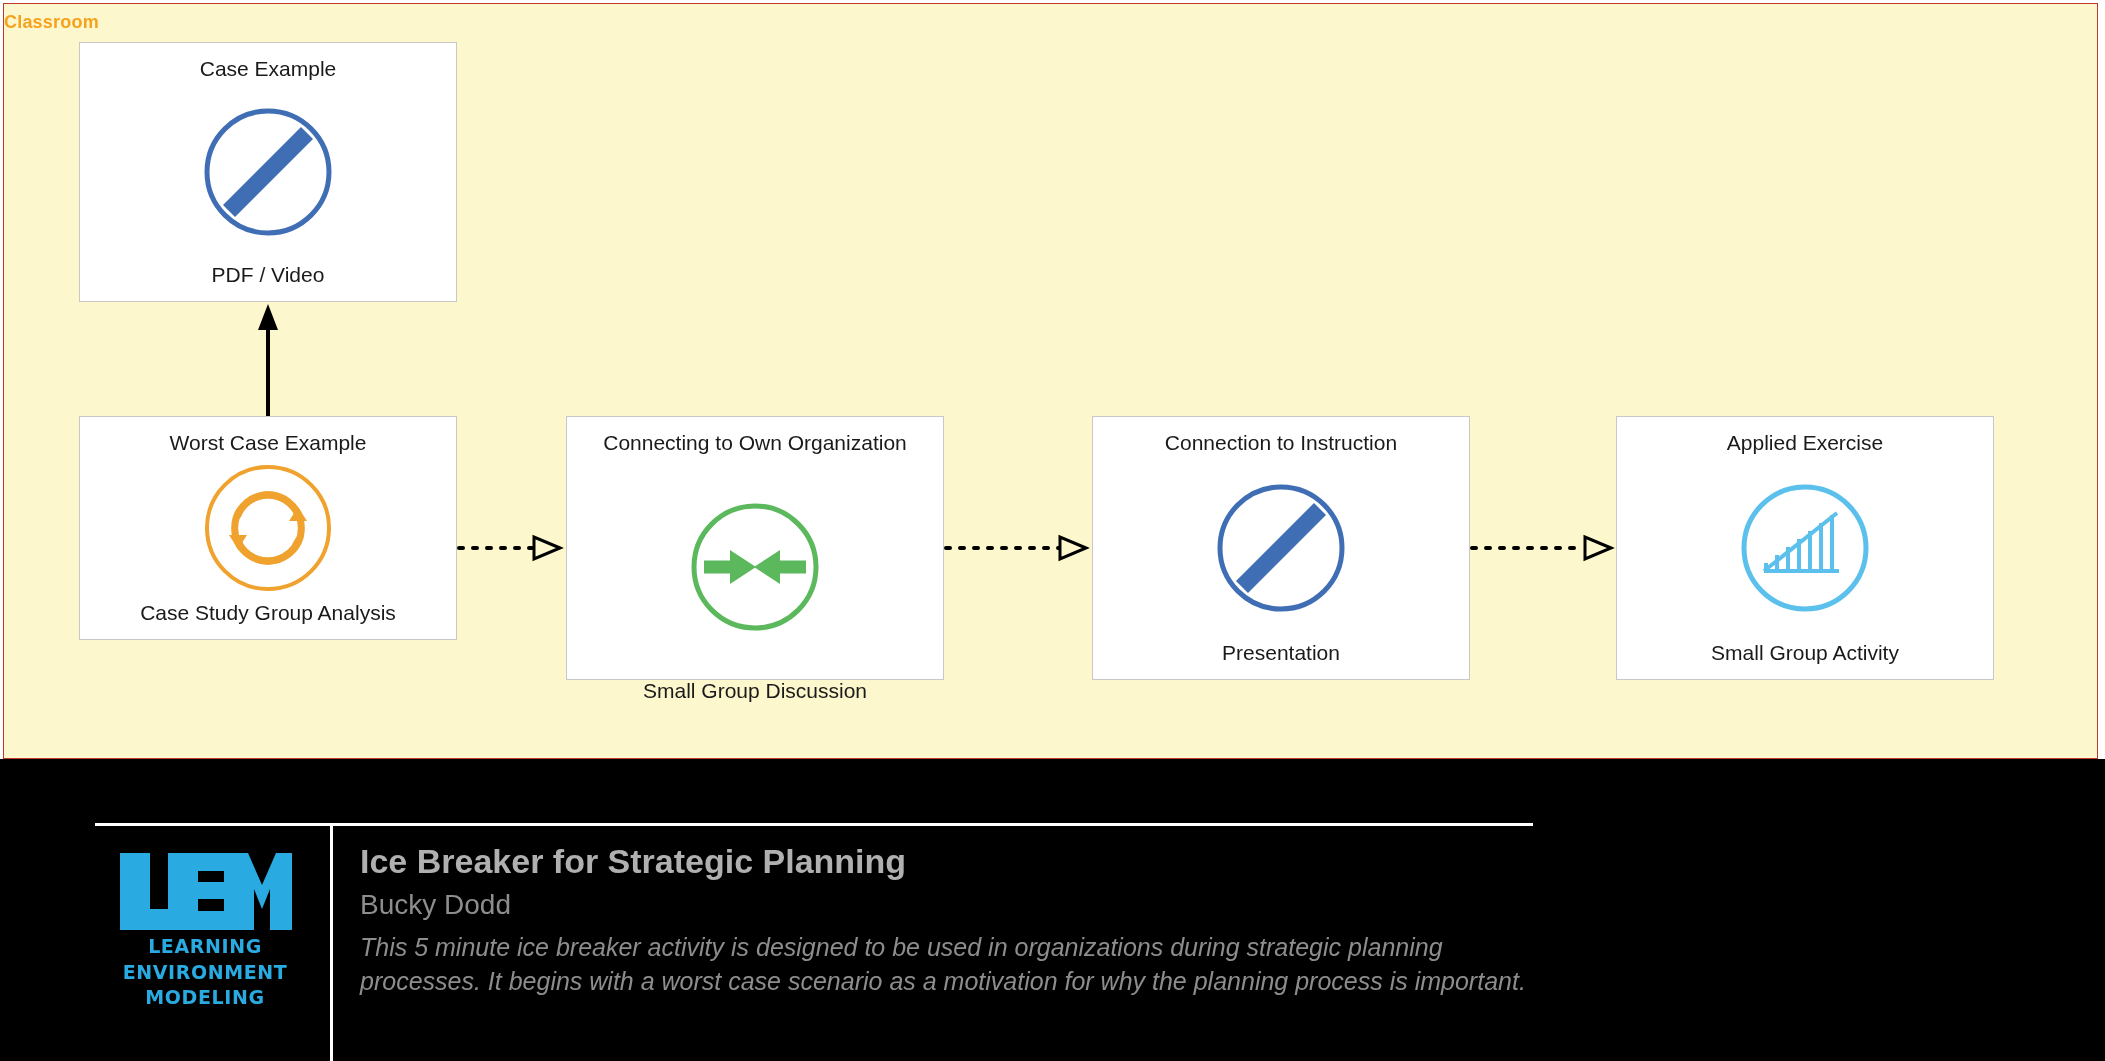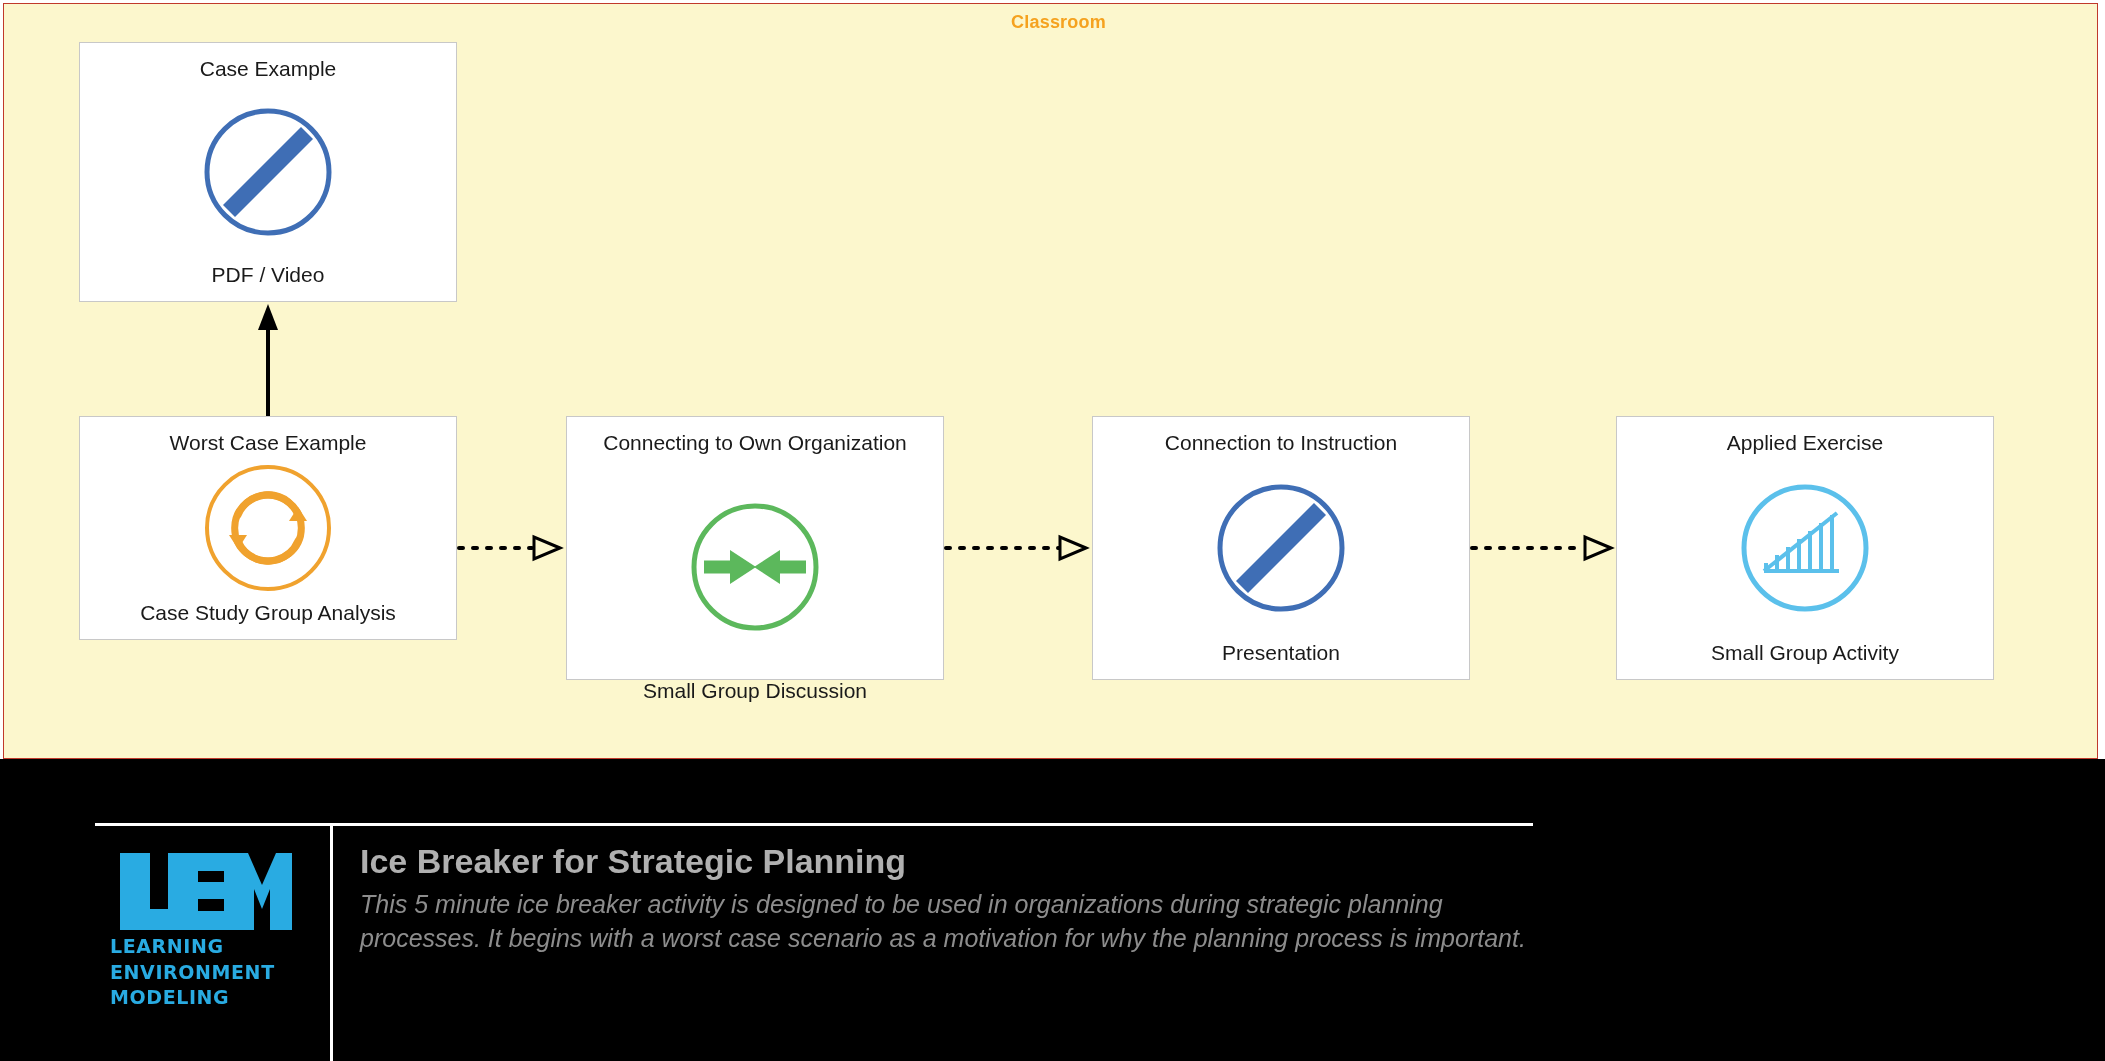--- a/index.html
+++ b/index.html
@@ -22,23 +22,22 @@
     top: 3px;
     width: 2095px;
     height: 756px;
     background: #fcf7cd;
     border: 1px solid #c0392b;
     box-sizing: border-box;
   }
   #classroom-label {
     position: absolute;
     top: 8px;
-    left: 8px;
+    left: 0;
     width: 100%;
-    text-align: center;
     font-size: 18px;
     font-weight: bold;
     color: #f5a21f;
     letter-spacing: 0.2px;
   }
 
   
   .card {
     position: absolute;
     background: #ffffff;
@@ -112,21 +111,21 @@
     height: 236px;
     background: #ffffff;
   }
 
   
   #logo-block {
     position: absolute;
     left: 110px;
     top: 90px;
     width: 190px;
-    text-align: left;
+    text-align: center;
   }
   #logo-mark {
     width: 178px;
     height: 85px;
     margin: 0 auto;
   }
   .logo-line {
     color: #29abe2;
     font-weight: bold;
     font-size: 19px;
@@ -279,15 +278,16 @@
         <path d="M 108 4 L 132 4 L 146 36 L 160 4 L 176 4 L 176 81 L 154 81 L 154 40 L 146 60 L 138 40 L 138 81 L 108 81 Z" fill="#29abe2"></path>
       </svg>
     </div>
     <div class="logo-line">LEARNING</div>
     <div class="logo-line">ENVIRONMENT</div>
     <div class="logo-line">MODELING</div>
   </div>
 
   <div id="footer-text">
     <div id="footer-title">Ice Breaker for Strategic Planning</div>
+    <div id="footer-author">Bucky Dodd</div>
     <div id="footer-desc">This 5 minute ice breaker activity is designed to be used in organizations during strategic planning processes. It begins with a worst case scenario as a motivation for why the planning process is important.</div>
   </div>
 </div>
 
 </body></html>

